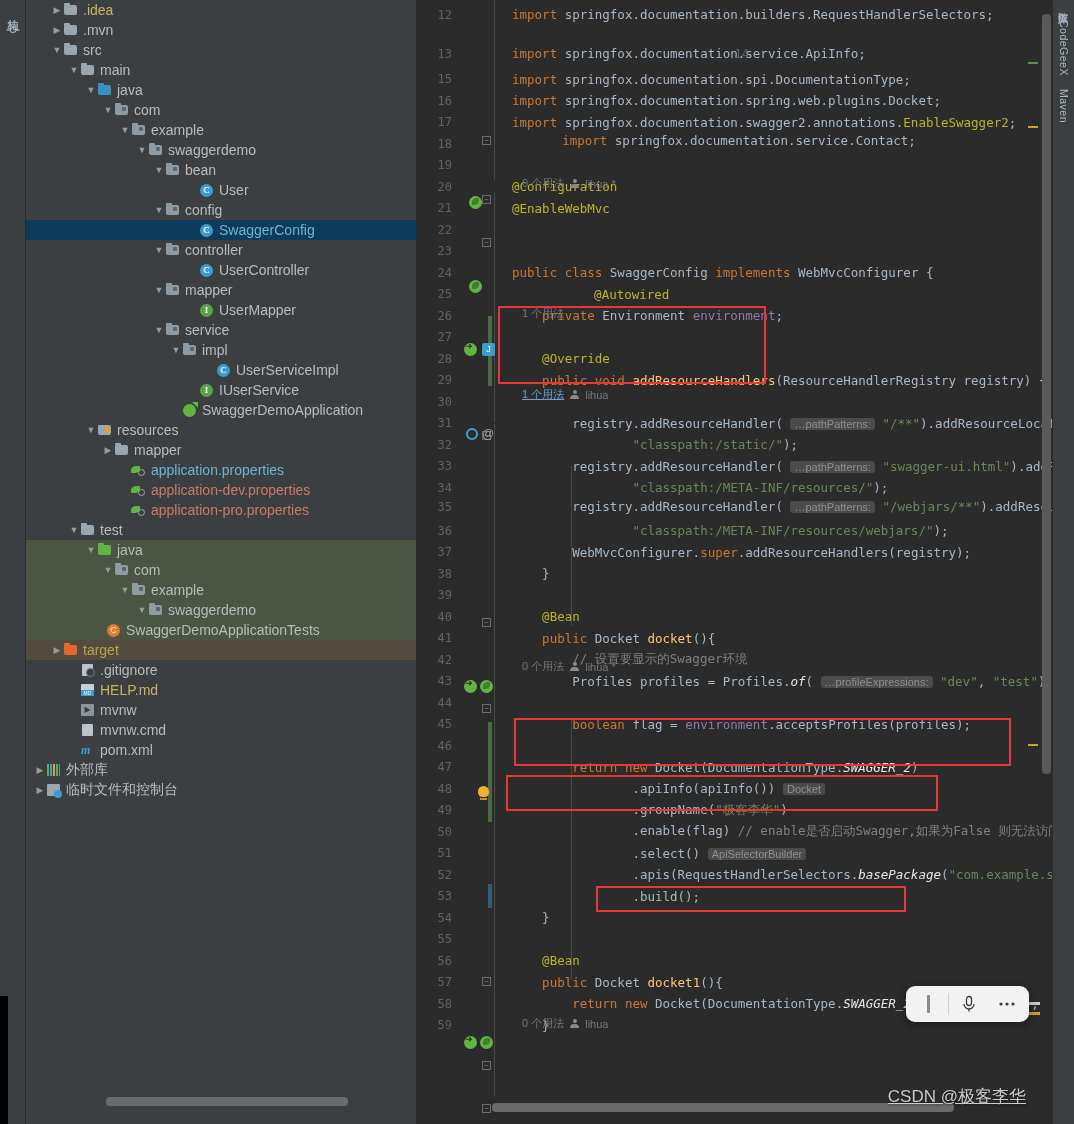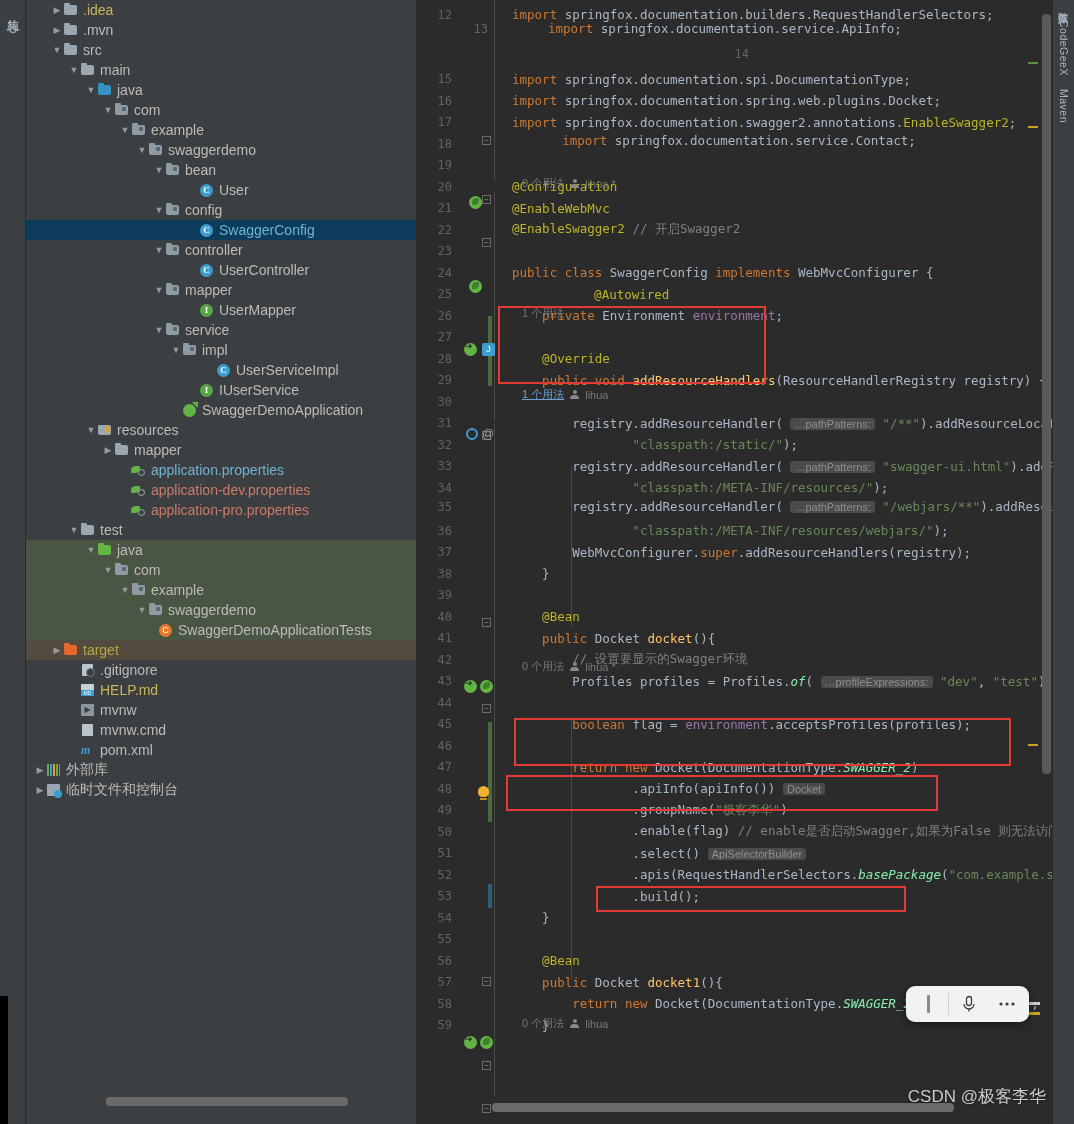--- a/index.html
+++ b/index.html
@@ -110,21 +110,21 @@
   .gutter { width: 44px; flex: 0 0 44px; position: relative; height: 21.5px; }
   .ctext { padding-left: 10px; flex: 1 1 auto; }
   .fold {
     position:absolute; left:66px; width:9px; height:9px; border:1px solid #6a6a6a;
     color:#8a8a8a; font-size:8px; line-height:7px; text-align:center; background:#2b2b2b;
   }
   .vbar { position:absolute; left:78px; top:0; bottom:0; width:1px; background:#4a4a4a; }
 
   
   .kw { color:#cc7832; } .str { color:#6a8759; } .cmt { color:#808080; }
-  .ann { color:#bbb529; } .fn { color:#ffc66d; } .fld { color:#9876aa; } .stat { color:#86efac; font-style:italic; }
+  .ann { color:#bbb529; } .fn { color:#ffc66d; } .fld { color:#9876aa; } .stat { color:#e5e5e5; font-style:italic; }
   .id { color:#a9b7c6; }
   .hint {
     background:#4b4b4b; color:#8f8f8f; font-size:11px; border-radius:3px;
     padding:0 4px; font-family:"Liberation Sans",sans-serif;
   }
   .usage {
     position:absolute; font-size:11px; color:#777777;
     font-family:"Liberation Sans",sans-serif; display:flex; align-items:center; gap:6px;
   }
   .usage .link { color:#6a9fd4; text-decoration:underline; }
@@ -418,21 +418,21 @@
           </span>
           <span class="tlabel c-grey">example</span>
         </div>
         <div class="trow hl-green" style="padding-left: 110px;">
           <span class="arrow">▼</span>
           <span class="ticon">
             <span class="f-pkg"></span>
           </span>
           <span class="tlabel c-grey">swaggerdemo</span>
         </div>
-        <div class="trow hl-green" style="padding-left: 120px;">
+        <div class="trow hl-green" style="padding-left: 68px;">
           <span class="arrow"></span>
           <span class="ticon">
             <span class="ico-test"></span>
           </span>
           <span class="tlabel c-grey">SwaggerDemoApplicationTests</span>
         </div>
         <div class="trow hl-brown" style="padding-left: 25px;">
           <span class="arrow">▶</span>
           <span class="ticon">
             <span class="f-orange"></span>
@@ -488,30 +488,30 @@
           </span>
           <span class="tlabel c-grey">临时文件和控制台</span>
         </div>
       </div>
     <div class="hscroll" style="left:80px; width:242px; bottom:18px;"></div>
   </div>
 
   <div class="editor">
     <div class="code-area" id="code-area">
         <div class="cline" style="top: 4px;"><span class="lnum">12</span><span class="gutter"></span><span class="ctext"><span class="kw">import </span><span class="id">springfox.documentation.builders.RequestHandlerSelectors;</span></span></div>
-        <div class="cline" style="top: 18px; margin-left: 36px;"><span class="lnum">13</span><span class="gutter"></span><span class="ctext"><span class="kw">import </span><span class="id">springfox.documentation.service.ApiInfo;</span></span></div>
+        <div class="cline" style="top: 43px;"><span class="lnum">13</span><span class="gutter"></span><span class="ctext"><span class="kw">import </span><span class="id">springfox.documentation.service.ApiInfo;</span></span></div>
         <div class="cline" style="top: 47px; flex-direction: column;"><span class="lnum">14</span><span class="gutter"></span><span class="ctext"><span class="kw">import </span><span class="id">springfox.documentation.service.Contact;</span></span></div>
         <div class="cline" style="top: 68.5px;"><span class="lnum">15</span><span class="gutter"></span><span class="ctext"><span class="kw">import </span><span class="id">springfox.documentation.spi.DocumentationType;</span></span></div>
         <div class="cline" style="top: 90px;"><span class="lnum">16</span><span class="gutter"></span><span class="ctext"><span class="kw">import </span><span class="id">springfox.documentation.spring.web.plugins.Docket;</span></span></div>
         <div class="cline" style="top: 111.5px;"><span class="lnum">17</span><span class="gutter"></span><span class="ctext"><span class="kw">import </span><span class="id">springfox.documentation.swagger2.annotations.</span><span class="ann">EnableSwagger2</span><span class="id">;</span></span></div>
         <div class="cline" style="top: 133px;"><span class="lnum">18</span><span class="gutter"></span></div>
         <div class="cline" style="top: 154.5px;"><span class="lnum">19</span><span class="gutter"></span><span class="ctext"></span></div>
         <div class="cline" style="top: 176px;"><span class="lnum">20</span><span class="gutter"></span><span class="ctext"><span class="ann">@Configuration</span></span></div>
         <div class="cline" style="top: 197.5px;"><span class="lnum">21</span><span class="gutter"></span><span class="ctext"><span class="ann">@EnableWebMvc</span></span></div>
-        <div class="cline" style="top: 219px;"><span class="lnum">22</span><span class="gutter"></span><span class="ctext"><span class="ann">@EnableSwagger2 </span><span class="cmt">// 开启Swagger2</span></span></div>
+        <div class="cline" style="top: 219px;"><span class="lnum">22</span><span class="gutter"></span></div>
         <div class="cline" style="top: 240.5px;"><span class="lnum">23</span><span class="gutter"></span><span class="ctext"></span></div>
         <div class="cline" style="top: 262px;"><span class="lnum">24</span><span class="gutter"></span><span class="ctext"><span class="kw">public </span><span class="kw">class </span><span class="id">SwaggerConfig </span><span class="kw">implements </span><span class="id">WebMvcConfigurer {</span></span></div>
         <div class="cline" style="top: 283.5px; gap: 26px;"><span class="lnum">25</span><span class="gutter"></span><span class="ctext"><span class="id">    </span><span class="ann">@Autowired</span></span></div>
         <div class="cline" style="top: 305px;"><span class="lnum">26</span><span class="gutter"></span><span class="ctext"><span class="id">    </span><span class="kw">private </span><span class="id">Environment </span><span class="fld">environment</span><span class="id">;</span></span></div>
         <div class="cline" style="top: 326.5px;"><span class="lnum">27</span><span class="gutter"></span><span class="ctext"></span></div>
         <div class="cline" style="top: 348px;"><span class="lnum">28</span><span class="gutter"></span><span class="ctext"><span class="id">    </span><span class="ann">@Override</span></span></div>
         <div class="cline" style="top: 369.5px;"><span class="lnum">29</span><span class="gutter"></span><span class="ctext"><span class="id">    </span><span class="kw">public </span><span class="kw">void </span><span class="fn">addResourceHandlers</span><span class="id">(ResourceHandlerRegistry registry) {</span></span></div>
         <div class="cline" style="top: 391px;"><span class="lnum">30</span><span class="gutter"></span><span class="ctext"></span></div>
         <div class="cline" style="top: 412.5px;"><span class="lnum">31</span><span class="gutter"></span><span class="ctext"><span class="id">        registry.addResourceHandler( </span><span class="hint">…pathPatterns:</span><span class="id"> </span><span class="str">"/**"</span><span class="id">).addResourceLocations(</span></span></div>
         <div class="cline" style="top: 434px;"><span class="lnum">32</span><span class="gutter"></span><span class="ctext"><span class="id">                </span><span class="str">"classpath:/static/"</span><span class="id">);</span></span></div>
@@ -627,21 +627,21 @@
       </div>
       <div class="fb-item">
         <svg width="18" height="6" viewBox="0 0 18 6">
           <circle cx="3" cy="3" r="1.6" fill="#3c3c3c"></circle>
           <circle cx="9" cy="3" r="1.6" fill="#3c3c3c"></circle>
           <circle cx="15" cy="3" r="1.6" fill="#3c3c3c"></circle>
         </svg>
       </div>
     </div>
 
-    <div class="watermark" style="right:6px; bottom:16px;">CSDN @极客李华</div>
+    <div class="watermark" style="right:26px; bottom:16px;text-decoration:underline;">CSDN @极客李华</div>
   </div>
 
   <div class="right-rail">
     <div class="rr-label">数据库</div>
     <div class="rr-label">CodeGeeX</div>
     <div class="rr-label">Maven</div>
   </div>
 
   <div class="blackbar" style="top:996px; height:128px;"></div>
 </div>

